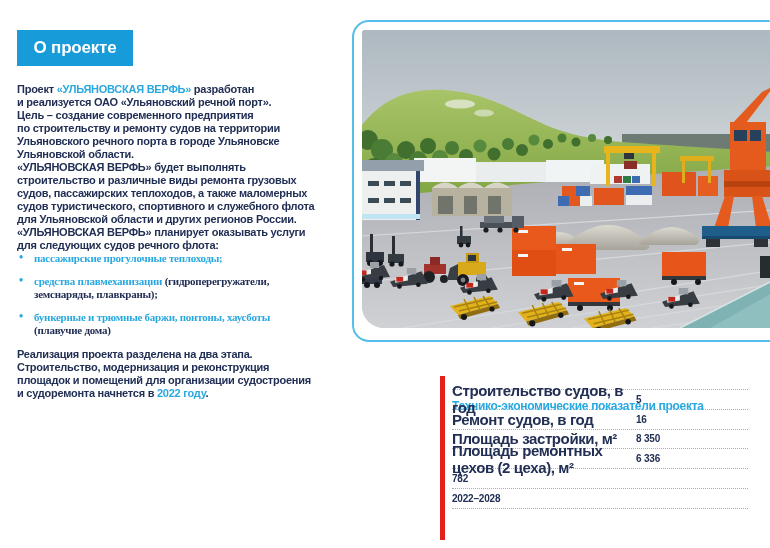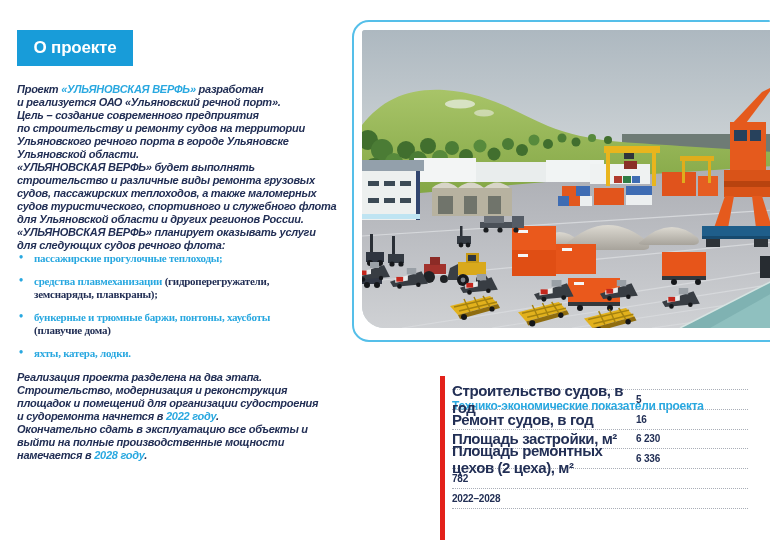--- a/index.html
+++ b/index.html
@@ -5,21 +5,21 @@
   html,body{margin:0;padding:0;background:#fff;}
   .page{position:relative;width:770px;height:548px;background:#ffffff;overflow:hidden;
         font-family:"Liberation Sans",sans-serif;border-radius:24px;}
 
   
   .title-box{position:absolute;left:17px;top:30px;width:116px;height:36px;background:#189cd9;
              color:#fff;font-size:17px;font-weight:bold;display:flex;align-items:center;
              justify-content:center;letter-spacing:-0.2px;}
   .copy{position:absolute;left:17px;top:83px;width:336px;color:#222f55;font-size:11px;
         font-weight:bold;line-height:13px;letter-spacing:-0.25px;}
-  .copy p{margin:0;white-space:pre-line;font-style:italic;}
+  .copy p{margin:0;white-space:pre-line;}
   .p1{margin-bottom:15px}.p2{margin-bottom:14px}.p3{margin-bottom:8px}.p4{margin-bottom:15px}
   .p5{margin-bottom:9px}
   .blue{color:#29a8e0}
   ul.fleet{list-style:none;margin:0 0 11px 0;padding:0;}
   ul.fleet li{position:relative;padding-left:17px;margin-bottom:10px;white-space:pre-line;color:#29a8e0;font-family:Liberation Serif, serif;}
   ul.fleet li::before{content:"\2022";position:absolute;left:2px;top:-1px;color:#29a8e0;font-size:12px;}
   ul.fleet li .dark{color:#222f55}
 
   
   .render-frame{position:absolute;left:352px;top:20px;width:430px;height:318px;
@@ -61,30 +61,26 @@
 для Ульяновской области и других регионов России.</p>
     <p class="p4">«УЛЬЯНОВСКАЯ ВЕРФЬ» планирует оказывать услуги
 для следующих судов речного флота:</p>
 
     <ul class="fleet">
       <li><span>пассажирские прогулочные теплоходы;</span><span class="dark"></span></li>
       <li><span>средства плавмеханизации </span><span class="dark">(гидроперегружатели,
 земснаряды, плавкраны);</span></li>
       <li><span>бункерные и трюмные баржи, понтоны, хаусботы
 </span><span class="dark">(плавучие дома)</span></li>
-      <li><span>яхты, катера, лодки.</span><span class="dark"></span></li>
     </ul>
 
     <p class="p5"><span>Реализация проекта разделена на два этапа.
 Строительство, модернизация и реконструкция
 площадок и помещений для организации судостроения
 и судоремонта начнется в </span><span class="blue">2022 году</span><span>.</span></p>
-    <p class="p6"><span>Окончательно сдать в эксплуатацию все объекты и
-выйти на полные производственные мощности
-намечается в </span><span class="blue">2028 году</span><span>.</span></p>
   </div>
 
   <div class="render-frame">
     <div class="render-inner">
       <svg viewBox="0 0 412 298" preserveAspectRatio="none">
         <defs>
           <linearGradient id="sky" x1="0" y1="0" x2="0" y2="1">
             <stop offset="0" stop-color="#adb8c0"></stop>
               <stop offset="1" stop-color="#d7dbdc"></stop>
           </linearGradient>
@@ -326,21 +322,21 @@
     <div class="ind-row">
         <span class="lbl">Строительство судов, в год</span>
         <span class="val">5</span>
       </div>
     <div class="ind-row">
         <span class="lbl">Ремонт судов, в год</span>
         <span class="val">16</span>
       </div>
     <div class="ind-row">
         <span class="lbl">Площадь застройки, м²</span>
-        <span class="val">6 230</span>
+        <span class="val">8 350</span>
       </div>
     <div class="ind-row">
         <span class="lbl">Площадь ремонтных цехов (2 цеха), м²</span>
         <span class="val">6 336</span>
       </div>
     <div class="ind-row">
         <span class="val">782</span>
       </div>
     <div class="ind-row">
         <span class="val">2022–2028</span>

